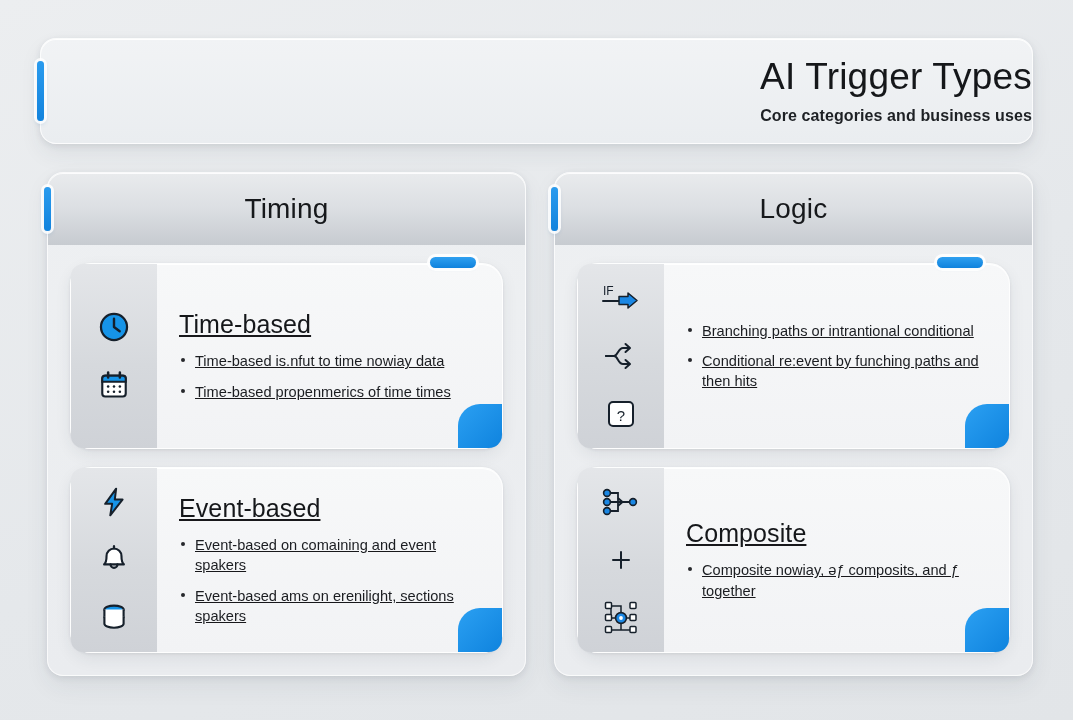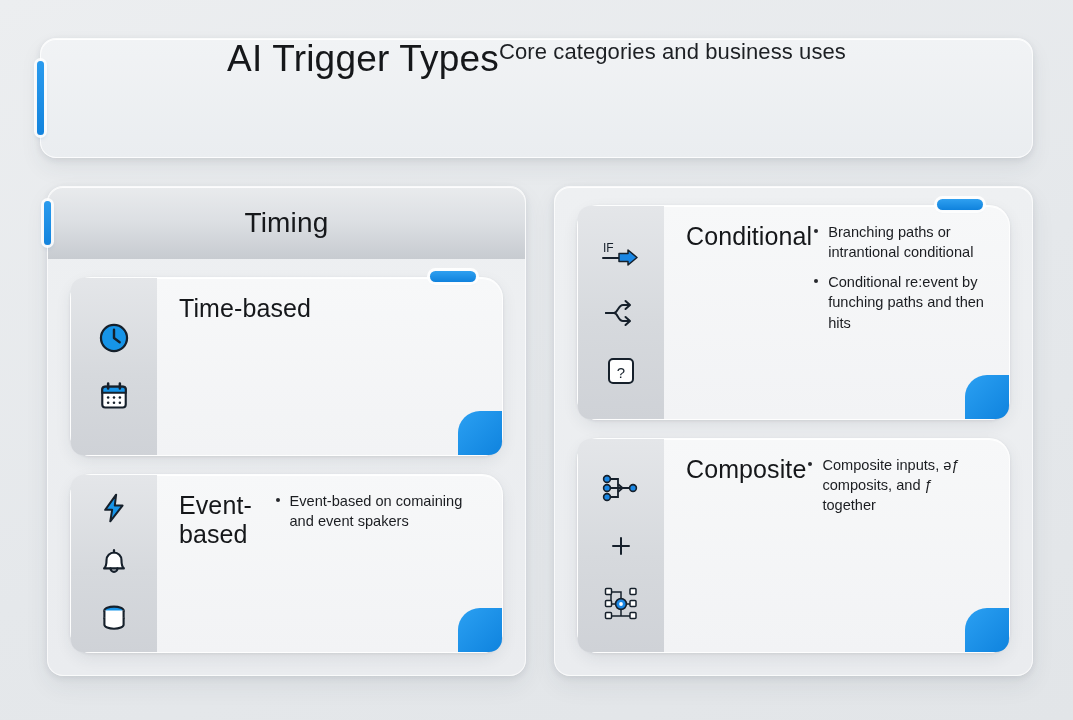--- a/index.html
+++ b/index.html
@@ -32,22 +32,22 @@
   .header-panel {
     position: relative;
     height: 120px;
     border-radius: 16px;
     background: linear-gradient(180deg, #f1f3f5 0%, #eaedf0 100%);
     box-shadow: 0 2px 6px rgba(40,50,65,0.10),
                 0 10px 22px rgba(40,50,65,0.07),
                 inset 0 1px 0 rgba(255,255,255,0.95);
     border: 1px solid rgba(255,255,255,0.75);
     display: flex;
-    flex-direction: row;
-    align-items: flex-start;
+    flex-direction: column;
+    align-items: flex-end;
     justify-content: center;
     overflow: visible;
   }
 
   .accent-bar {
     position: absolute;
     left: -4px;
     top: 22px;
     bottom: 22px;
     width: 7px;
@@ -60,22 +60,22 @@
   .header-title {
     font-size: 37px;
     font-weight: 400;
     letter-spacing: 0.2px;
     color: #15171a;
     line-height: 1.1;
     margin-bottom: 10px;
   }
 
   .header-subtitle {
-    font-size: 22px;
-    font-weight: 400;
+    font-size: 16px;
+    font-weight: 700;
     color: #1d2024;
     letter-spacing: 0.1px;
   }
 
   
   .columns {
     margin-top: 28px;
     flex: 1;
     display: flex;
     gap: 28px;
@@ -167,23 +167,24 @@
     height: 40px;
     display: flex;
     align-items: center;
     justify-content: center;
   }
 
   .card-content {
     flex: 1;
     padding: 16px 20px 16px 22px;
     display: flex;
-    flex-direction: row;
-    justify-content: flex-start;
+    flex-direction: column;
+    justify-content: center;
     min-width: 0;
+    text-decoration: underline;
   }
 
   .card-title {
     font-size: 25px;
     font-weight: 400;
     color: #15171a;
     margin-bottom: 12px;
     letter-spacing: 0.1px;
   }
 
@@ -282,20 +283,24 @@
                       <circle cx="16.4" cy="13.2" r="0.95"></circle>
                     <circle cx="7.6" cy="17" r="0.95"></circle>
                       <circle cx="12" cy="17" r="0.95"></circle>
                       <circle cx="16.4" cy="17" r="0.95"></circle>
                   </g>
                 </svg>
               </span>
             </div>
             <div class="card-content">
               <h3 class="card-title">Time-based</h3>
+              <ul class="bullets">
+                <li>Time-based is.nfut to time nowiay data</li>
+                <li>Time-based propenmerics of time times</li>
+              </ul>
             </div>
           </div>
           <span class="leaf"></span>
         </article>
 
         <article class="card">
           <div class="card-inner">
             <div class="icon-strip">
               <span class="icon-slot">
                 <svg width="32" height="32" viewBox="0 0 24 24">
@@ -314,30 +319,35 @@
                   <ellipse cx="12" cy="5.6" rx="7.2" ry="2.9" fill="#1694e8" stroke="#16202b" stroke-width="1.6"></ellipse>
                   <path d="M4.8 5.6 V11 c0 1.6 3.2 2.9 7.2 2.9 s7.2-1.3 7.2-2.9 V5.6" fill="#ffffff" stroke="#16202b" stroke-width="1.6"></path>
                   <path d="M4.8 11 V16.4 c0 1.6 3.2 2.9 7.2 2.9 s7.2-1.3 7.2-2.9 V11" fill="#ffffff" stroke="#16202b" stroke-width="1.6"></path>
                 </svg>
               </span>
             </div>
             <div class="card-content">
               <h3 class="card-title">Event-based</h3>
               <ul class="bullets">
                 <li>Event-based on comaining and event spakers</li>
+                <li>Event-based ams on erenilight, sections spakers</li>
               </ul>
             </div>
           </div>
           <span class="leaf"></span>
         </article>
 
       </div>
     </section>
 
     <section class="column">
+      <div class="column-head">
+        <span class="accent-bar"></span>
+        <span class="column-title">Logic</span>
+      </div>
 
       <div class="column-body">
 
         <article class="card">
           <span class="pill-tab"></span>
           <div class="card-inner">
             <div class="icon-strip">
               <span class="icon-slot">
                 <svg width="40" height="32" viewBox="0 0 40 32">
                   <text x="2" y="13" font-family="Liberation Sans, sans-serif" font-size="12" fill="#16202b">IF</text>
@@ -354,21 +364,20 @@
                 </svg>
               </span>
               <span class="icon-slot">
                 <svg width="30" height="30" viewBox="0 0 30 30">
                   <rect x="3" y="3" width="24" height="24" rx="4" fill="#ffffff" stroke="#16202b" stroke-width="2"></rect>
                   <text x="15" y="21.5" text-anchor="middle" font-family="Liberation Sans, sans-serif" font-size="15" fill="#16202b">?</text>
                 </svg>
               </span>
             </div>
             <div class="card-content">
-              <h3 class="card-title">Conditional</h3>
               <ul class="bullets">
                 <li>Branching paths or intrantional conditional</li>
                 <li>Conditional re:event by funching paths and then hits</li>
               </ul>
             </div>
           </div>
           <span class="leaf"></span>
         </article>
 
         <article class="card">
@@ -403,21 +412,21 @@
                     <rect x="27" y="26.5" width="6" height="6" rx="1"></rect>
                   </g>
                   <circle cx="18" cy="18" r="5.4" fill="#1a87e4" stroke="#16202b" stroke-width="1.6"></circle>
                   <circle cx="18" cy="18" r="1.9" fill="#ffffff"></circle>
                 </svg>
               </span>
             </div>
             <div class="card-content">
               <h3 class="card-title">Composite</h3>
               <ul class="bullets">
-                <li>Composite inputs, əƒ composits, and ƒ together</li>
+                <li>Composite nowiay, əƒ composits, and ƒ together</li>
               </ul>
             </div>
           </div>
           <span class="leaf"></span>
         </article>
 
       </div>
     </section>
 
   </div>

